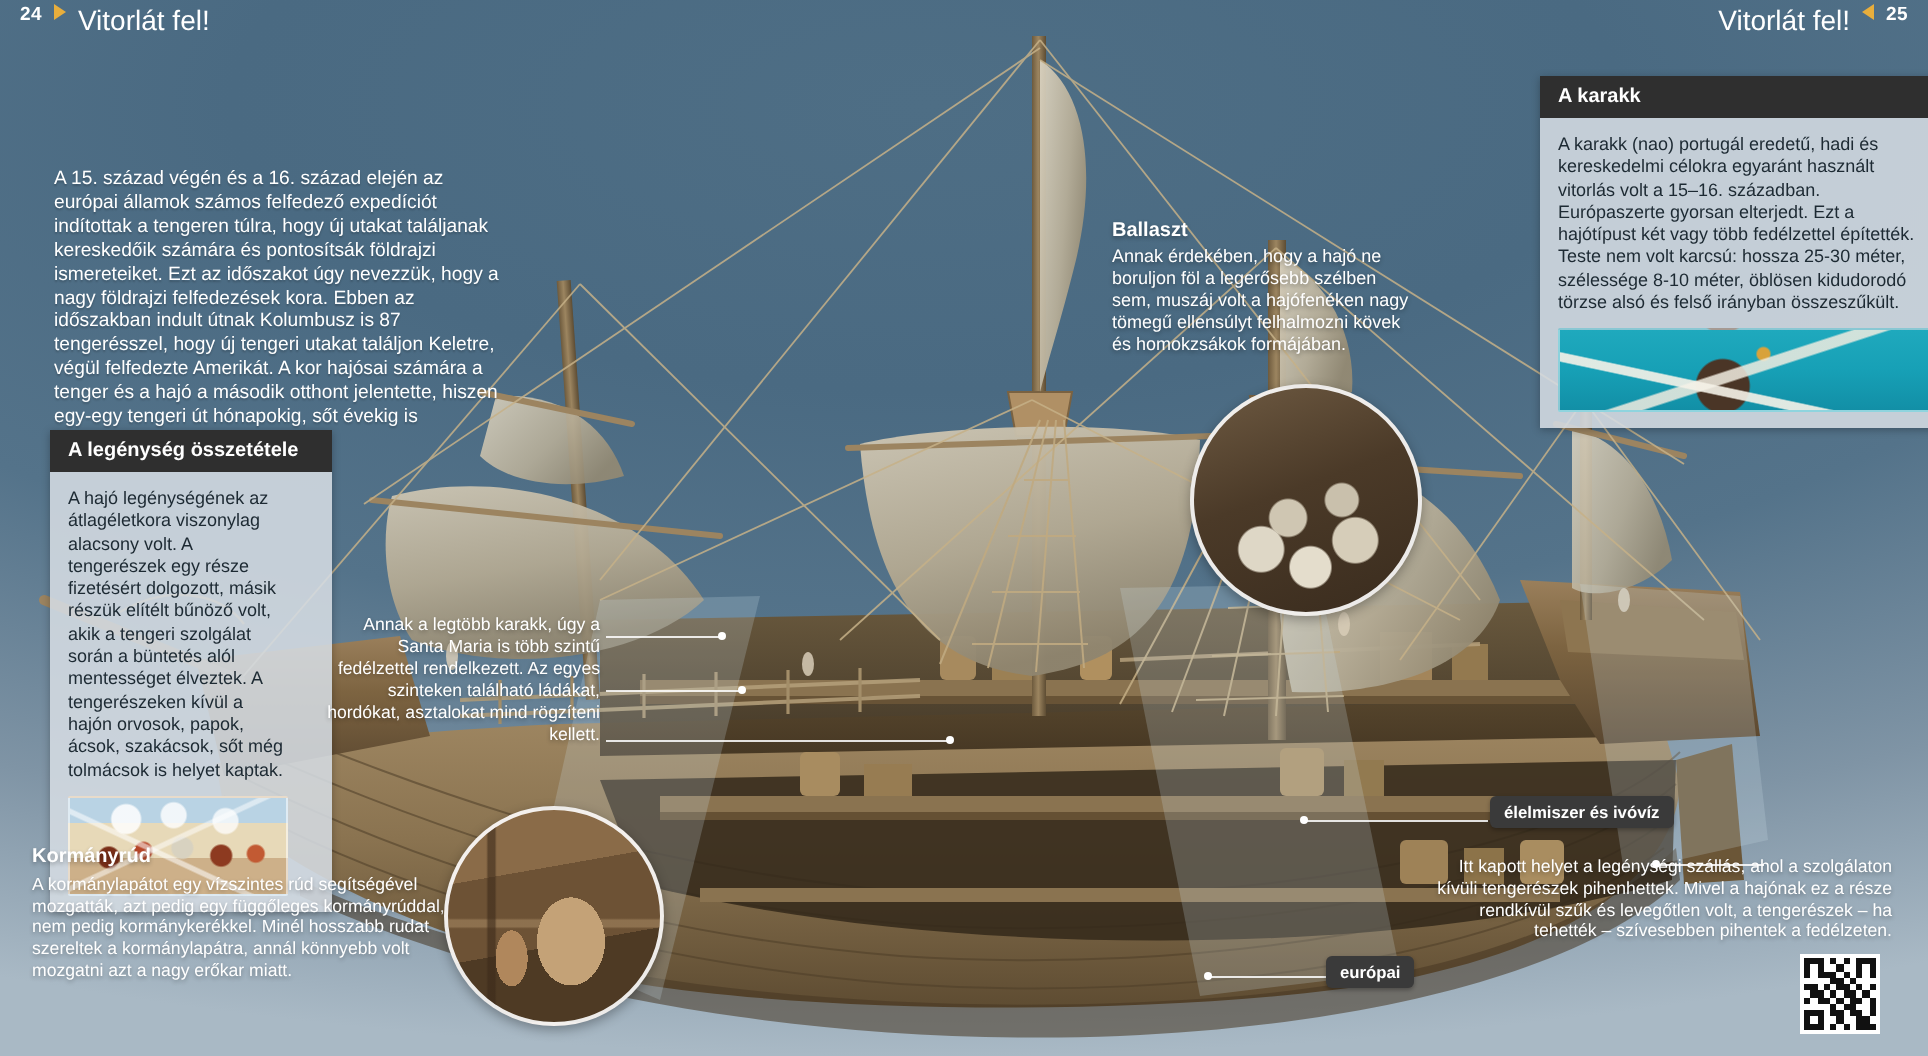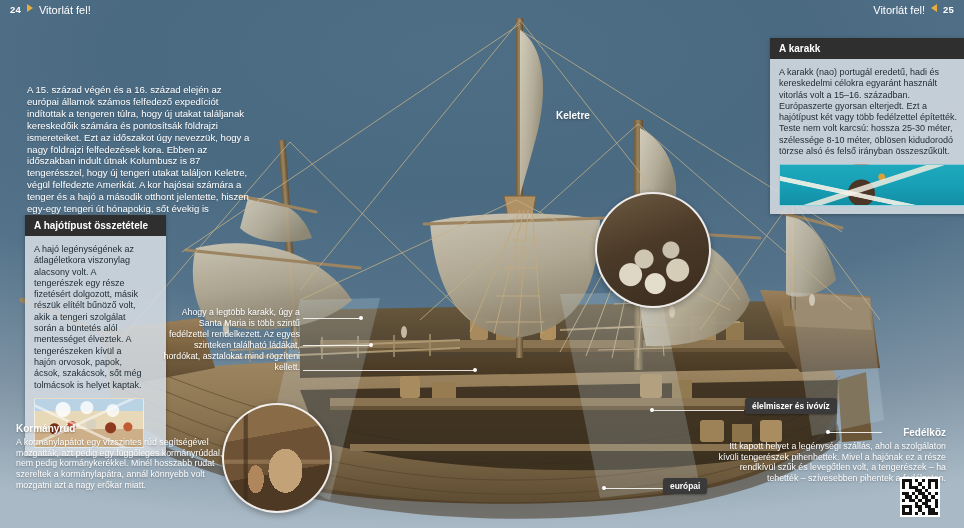--- a/index.html
+++ b/index.html
@@ -19,21 +19,21 @@
   .hdr {
     position:absolute; top:0; left:0; width:964px; height:19px;
     display:flex; align-items:center; justify-content:space-between;
     padding:0 10px; z-index:40;
     font-size:9px; color:#ffffff;
   }
   .hdr-left, .hdr-right { display:flex; align-items:flex-start; gap:6px; }
   .pgnum { color:#ffffff; font-weight:bold; font-size:9.5px; letter-spacing:.2px;}
   .tri-r { width:0;height:0;border-left:6px solid #e8ae3c;border-top:4px solid transparent;border-bottom:4px solid transparent;}
   .tri-l { width:0;height:0;border-right:6px solid #e8ae3c;border-top:4px solid transparent;border-bottom:4px solid transparent;}
-  .hdr-label { font-size:11px; color:#ffffff; }
+  .hdr-label { font-size:14px; color:#ffffff; }
 
   
   .title {
     position:absolute; left:29px; top:35px; z-index:30;
     font-size:30px; font-weight:bold; color:#ffffff;
     letter-spacing:-.3px; text-shadow:0 1px 3px rgba(0,0,0,.25);
   }
 
   
   .intro {
@@ -380,50 +380,50 @@
     <div class="hdr-right">
       <span class="hdr-label">Vitorlát fel!</span>
       <span class="tri-l"></span>
       <span class="pgnum">25</span>
     </div>
   </div>
 
   <p class="intro">A 15. század végén és a 16. század elején az európai államok számos felfedező expedíciót indítottak a tengeren túlra, hogy új utakat találjanak kereskedőik számára és pontosítsák földrajzi ismereteiket. Ezt az időszakot úgy nevezzük, hogy a nagy földrajzi felfedezések kora. Ebben az időszakban indult útnak Kolumbusz is 87 tengerésszel, hogy új tengeri utakat találjon Keletre, végül felfedezte Amerikát. A kor hajósai számára a tenger és a hajó a második otthont jelentette, hiszen egy-egy tengeri út hónapokig, sőt évekig is eltarthatott.</p>
 
   <div class="panel" id="panel-crew">
-    <div class="panel-hd">A hajótípust összetétele</div>
+    <div class="panel-hd">A legénység összetétele</div>
     <div class="panel-bd">
       <span>A hajó legénységének az átlagéletkora viszonylag alacsony volt. A tengerészek egy része fizetésért dolgozott, másik részük elítélt bűnöző volt, akik a tengeri szolgálat során a büntetés alól mentességet élveztek. A tengerészeken kívül a hajón orvosok, papok, ácsok, szakácsok, sőt még tolmácsok is helyet kaptak.</span>
       <span class="panel-ph ph-crew"></span>
     </div>
   </div>
 
   <div class="panel" id="panel-karakk">
     <div class="panel-hd">A karakk</div>
     <div class="panel-bd">
       <span>A karakk (nao) portugál eredetű, hadi és kereskedelmi célokra egyaránt használt vitorlás volt a 15–16. században. Európaszerte gyorsan elterjedt. Ezt a hajótípust két vagy több fedélzettel építették. Teste nem volt karcsú: hossza 25-30 méter, szélessége 8-10 méter, öblösen kidudorodó törzse alsó és felső irányban összeszűkült.</span>
       <span class="panel-ph ph-karakk"></span>
     </div>
   </div>
 
   <div class="ballast">
-    <div class="bt">Keletre</div>
+    <div class="bt">Ballaszt</div>
+    <div>Annak érdekében, hogy a hajó ne boruljon föl a legerősebb szélben sem, muszáj volt a hajófenéken nagy tömegű ellensúlyt felhalmozni kövek és homokzsákok formájában.</div>
   </div>
   <div class="circ" id="circ-ballast"></div>
 
-  <div class="decknote">Ahogy a legtöbb karakk, úgy a Santa Maria is több szintű fedélzettel rendelkezett. Az egyes szinteken található ládákat, hordókat, asztalokat mind rögzíteni kellett.</div>
+  <div class="decknote">Annak a legtöbb karakk, úgy a Santa Maria is több szintű fedélzettel rendelkezett. Az egyes szinteken található ládákat, hordókat, asztalokat mind rögzíteni kellett.</div>
 
   <div class="rudder">
     <div class="rt">Kormányrúd</div>
     <div>A kormánylapátot egy vízszintes rúd segítségével mozgatták, azt pedig egy függőleges kormányrúddal, nem pedig kormánykerékkel. Minél hosszabb rudat szereltek a kormánylapátra, annál könnyebb volt mozgatni azt a nagy erőkar miatt.</div>
   </div>
   <div class="circ" id="circ-rudder"></div>
 
   <div class="deckbelow">
-    <div class="rt">Fedélköz</div>
     <div>Itt kapott helyet a legénységi szállás, ahol a szolgálaton kívüli tengerészek pihenhettek. Mivel a hajónak ez a része rendkívül szűk és levegőtlen volt, a tengerészek – ha tehették – szívesebben pihentek a fedélzeten.</div>
   </div>
 
   <div class="leader" style="left:652px; top:410px; width:92px;"></div>
   <div class="dot" style="left:650px; top:408px;"></div>
   <div class="tag" id="tag-food">élelmiszer és ivóvíz</div>
 
   <div class="leader" style="left:604px; top:488px; width:60px;"></div>
   <div class="dot" style="left:602px; top:486px;"></div>
   <div class="tag" id="tag-cargo">európai</div>

